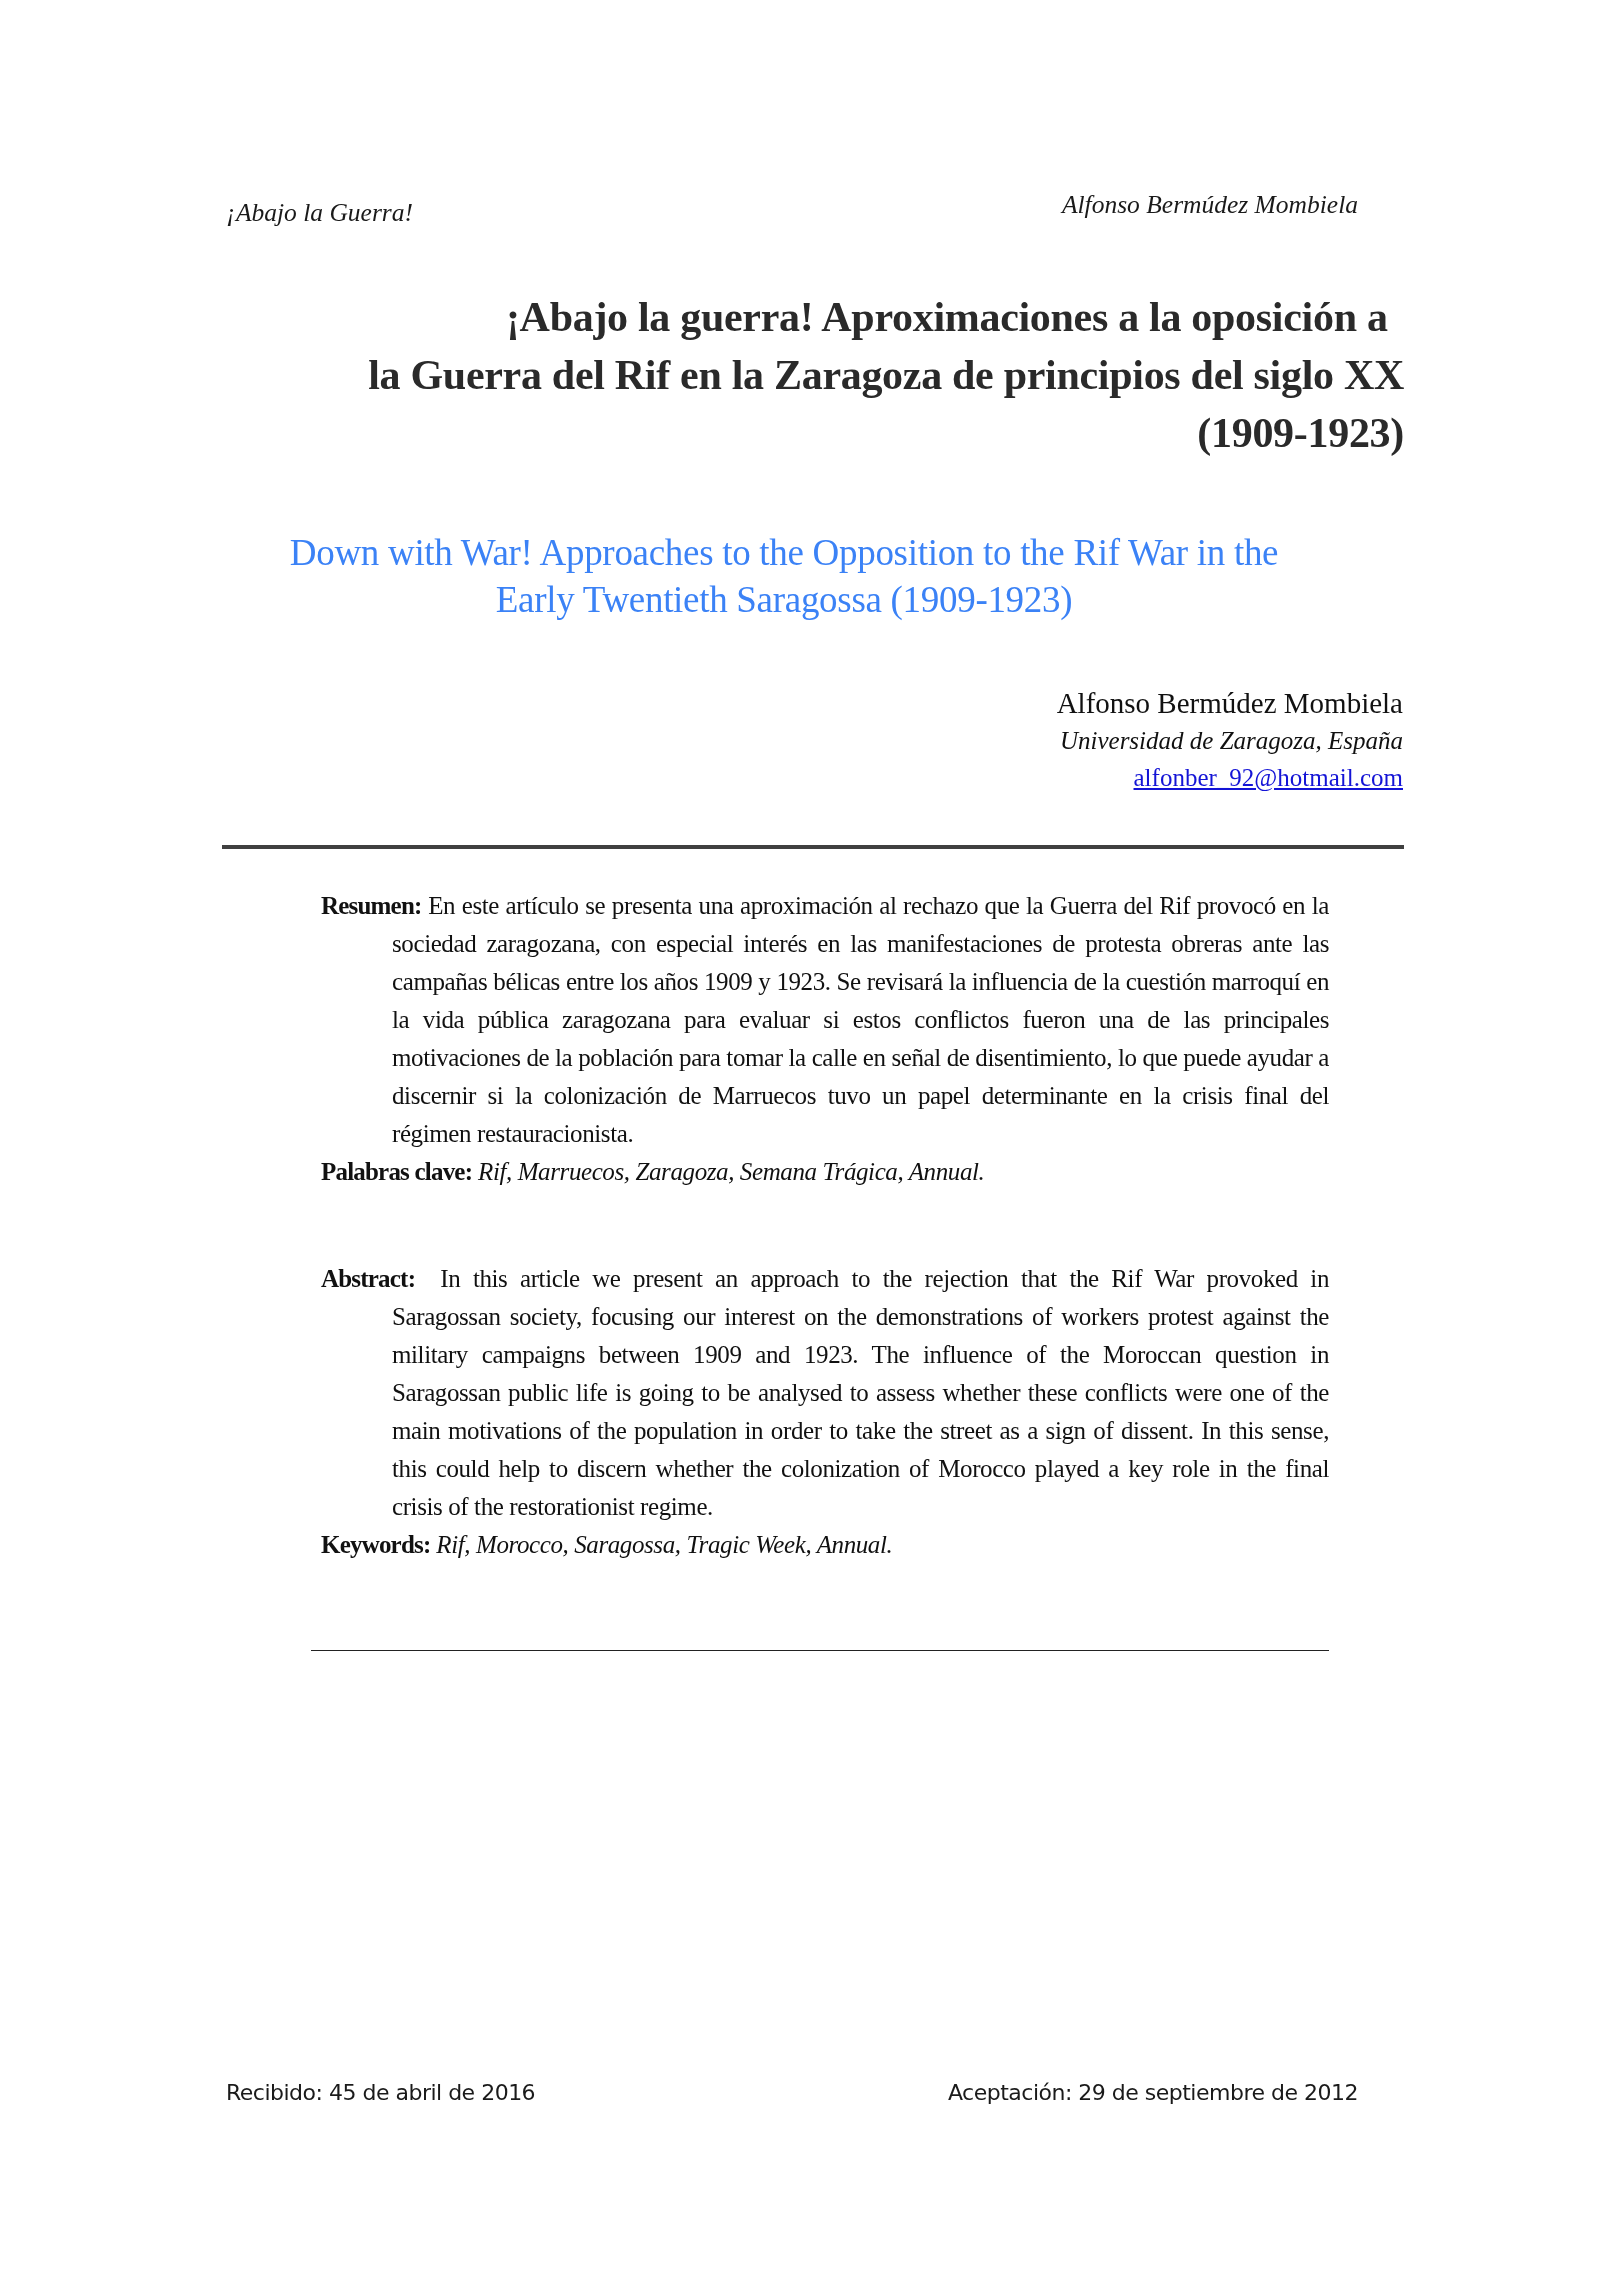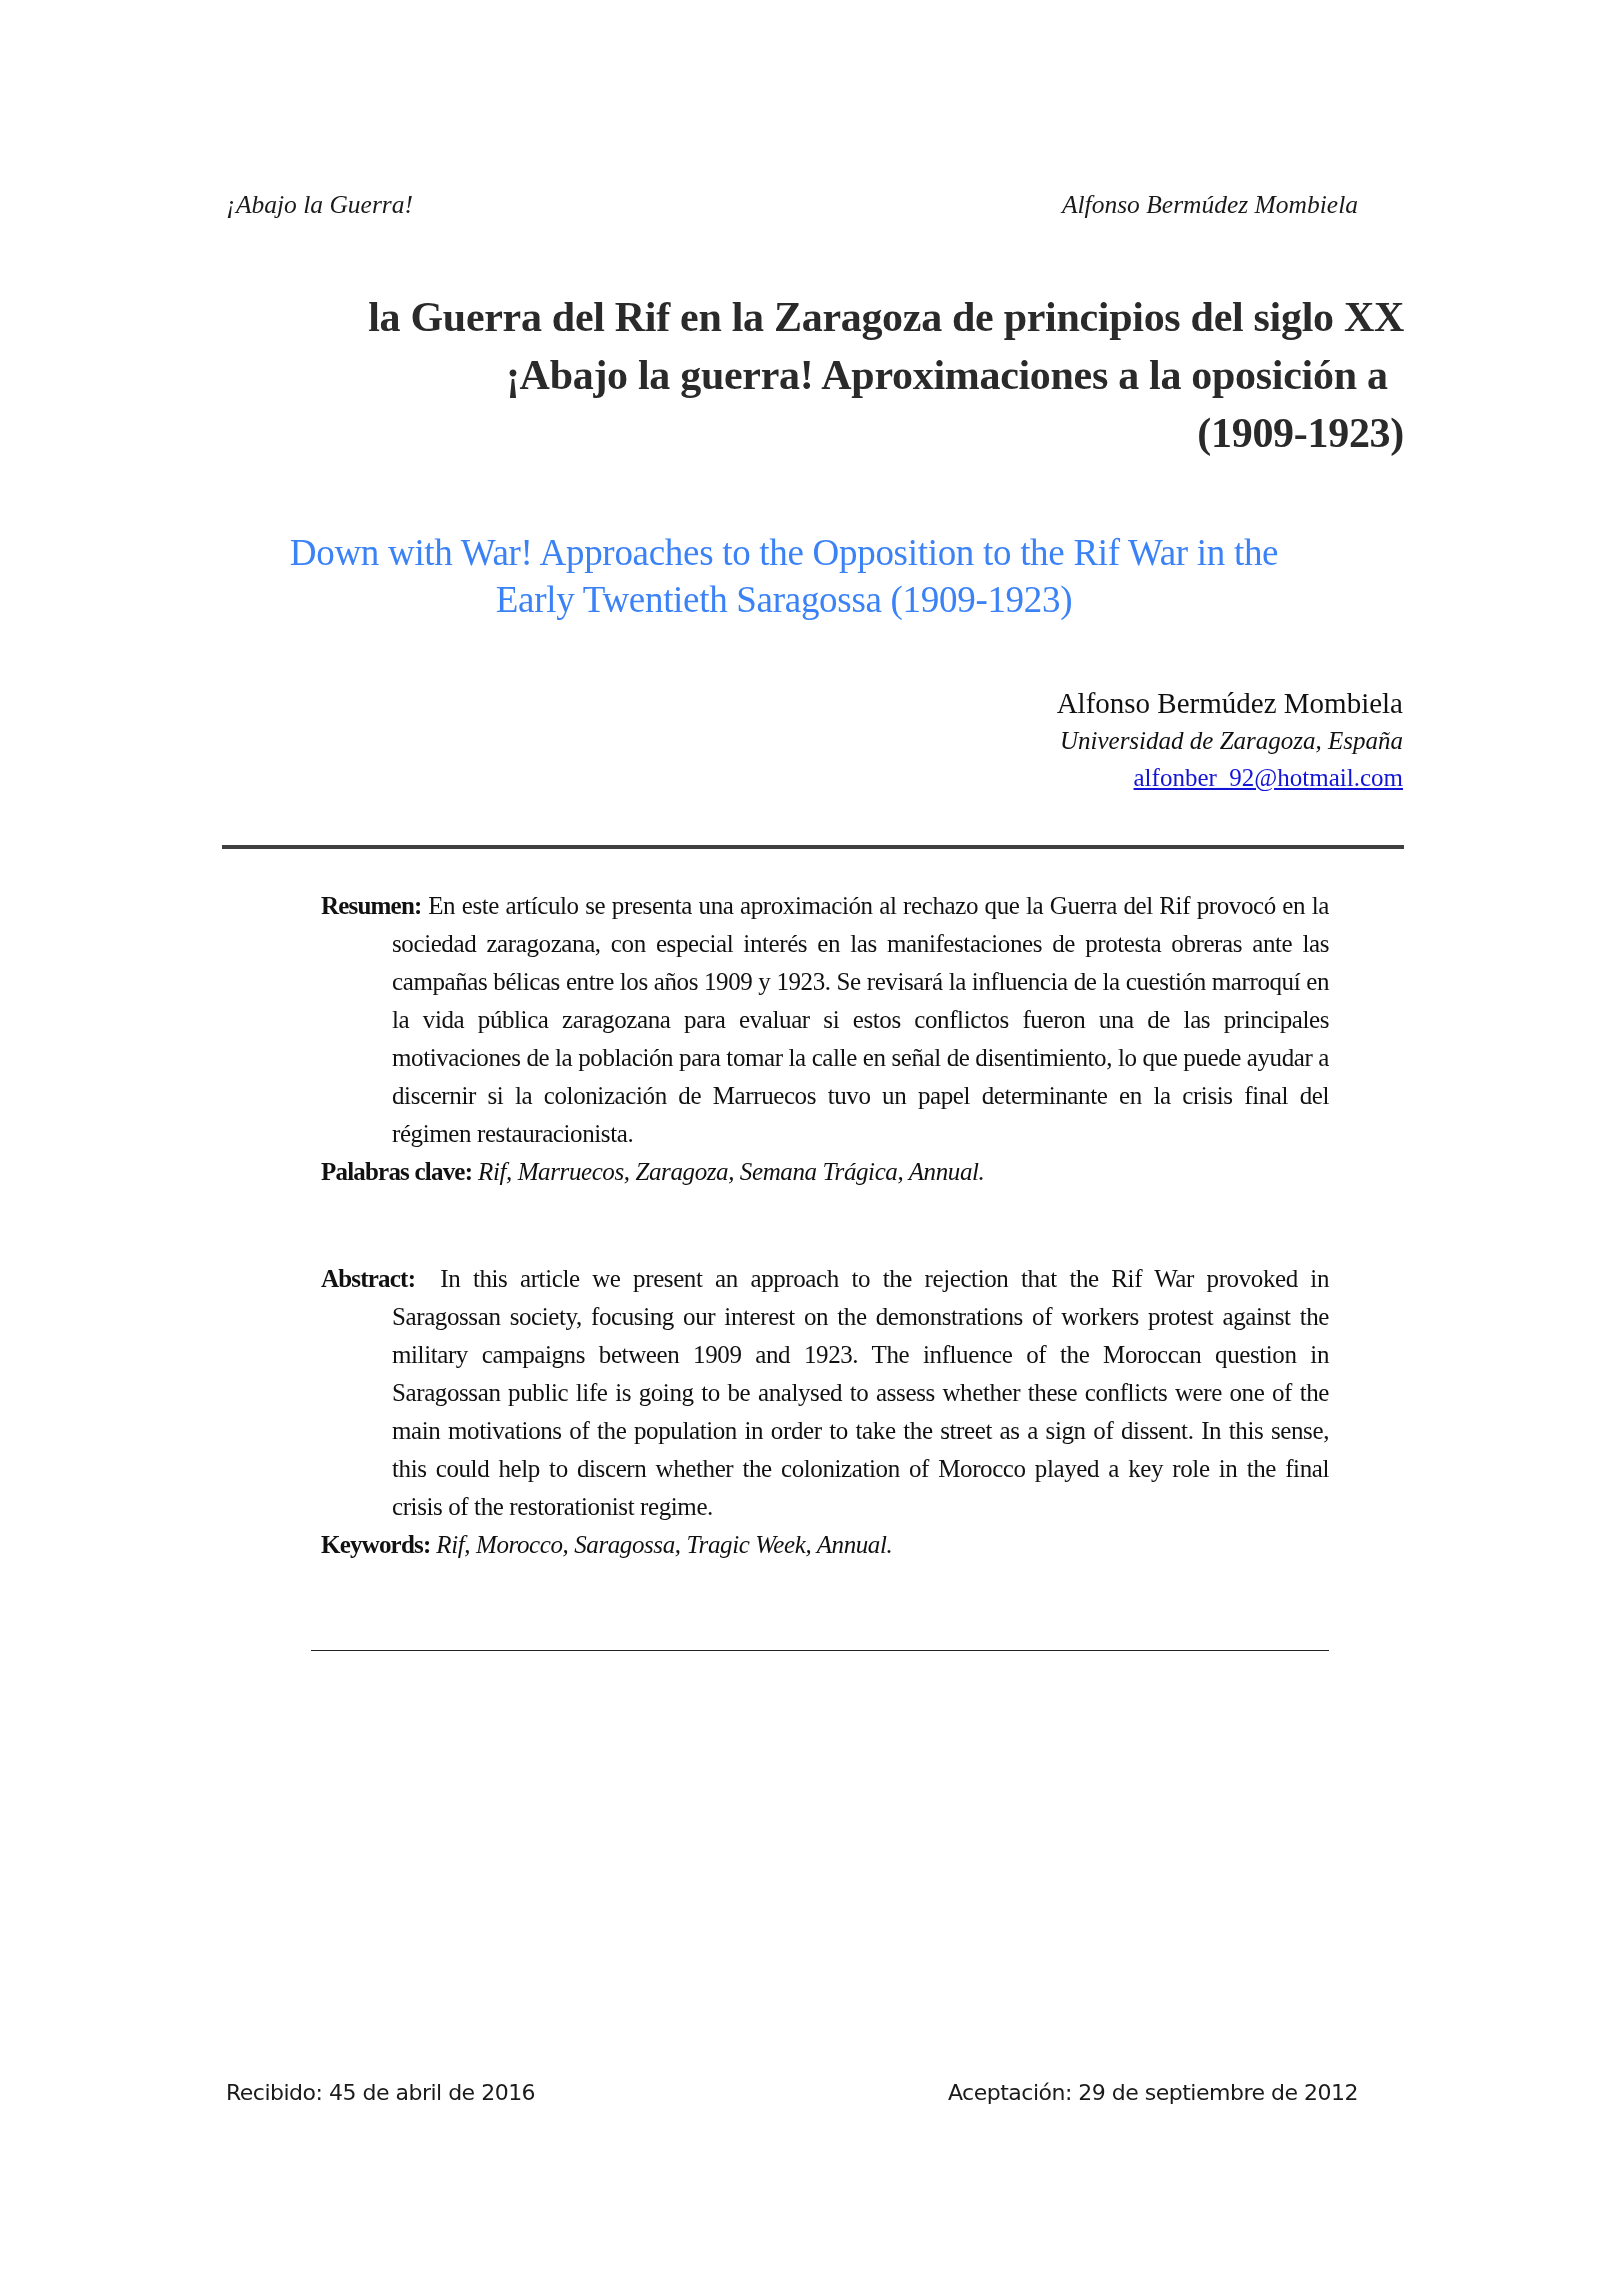--- a/index.html
+++ b/index.html
@@ -1,19 +1,19 @@
 <!DOCTYPE html>
 <html style="font-size:10.5px"><head>
 <meta charset="utf-8">
 <style>
   html, body { margin: 0; padding: 0; background: #ffffff; }
   body { width: 1622px; height: 2295px; position: relative; overflow: hidden; color: #111; font-family: "Liberation Serif", "DejaVu Serif", serif; }
   .abs { position: absolute; }
   .running-header { top: 190px; font-style: italic; font-size: 25.5px; color: #1a1a1a; }
-  .rh-left { left: 226px; }
+  .rh-left { left: 226px; margin-top: 8px; }
   .rh-right { right: 264px; }
   .title { left: 164px; width: 1240px; top: 288px; text-align: right; font-weight: bold; font-size: 42px; line-height: 58px; color: #2a2a2a; letter-spacing: -0.3px; }
   .title .line { display: block; }
   .title .line1 { padding-right: 16.4px; }
   .subtitle { left: 164px; width: 1240px; top: 529px; text-align: center; font-size: 37px; line-height: 47px; color: #3b82f6; letter-spacing: -0.3px; }
   .subtitle .line { display: block; }
   .author-block { right: 219px; top: 684px; text-align: right; }
   .author-name { font-size: 29px; line-height: 38px; color: #111; display: block; }
   .affiliation { font-style: italic; font-size: 25px; line-height: 37px; display: block; }
   .email { font-size: 25px; line-height: 37px; color: #1414d6; text-decoration: underline; display: block; }
@@ -30,22 +30,22 @@
   .footer-left { left: 226px; }
   .footer-right { right: 264px; }
 </style>
 </head>
 <body>
 
 <div class="abs running-header rh-left">¡Abajo la Guerra!</div>
 <div class="abs running-header rh-right">Alfonso Bermúdez Mombiela</div>
 
 <h1 class="abs title" style="margin:0;">
+  <span class="line line1">¡Abajo la guerra! Aproximaciones a la oposición a</span>
   <span class="line">la Guerra del Rif en la Zaragoza de principios del siglo XX</span>
-  <span class="line line1">¡Abajo la guerra! Aproximaciones a la oposición a</span>
   <span class="line">(1909-1923)</span>
 </h1>
 
 <h2 class="abs subtitle" style="margin:0;font-weight:normal;">
   <span class="line">Down with War! Approaches to the Opposition to the Rif War in the</span>
   <span class="line">Early Twentieth Saragossa (1909-1923)</span>
 </h2>
 
 <div class="abs author-block">
   <span class="author-name">Alfonso Bermúdez Mombiela</span>

